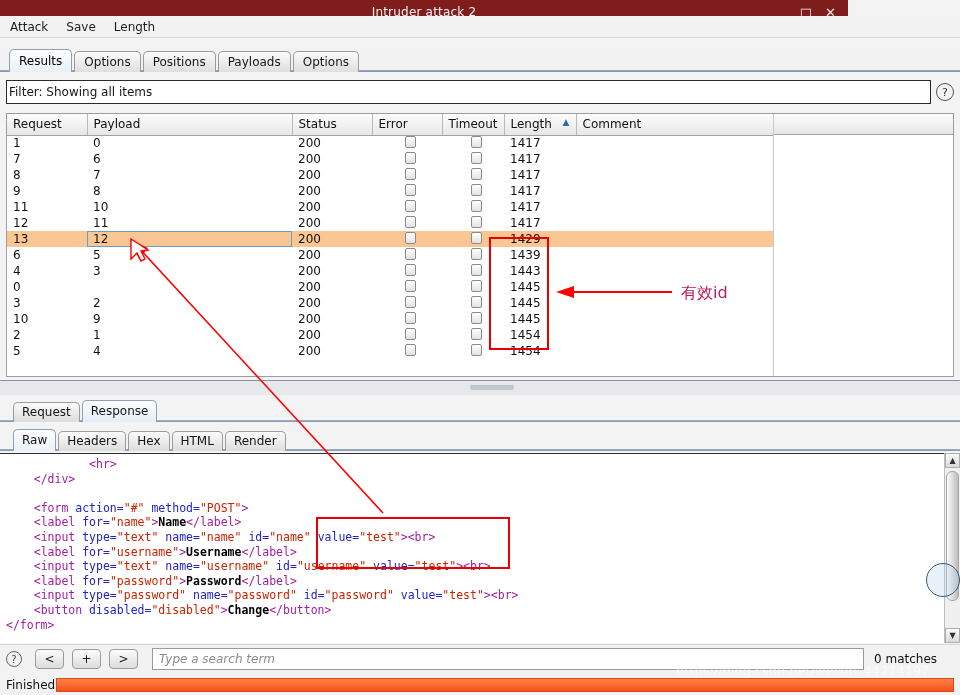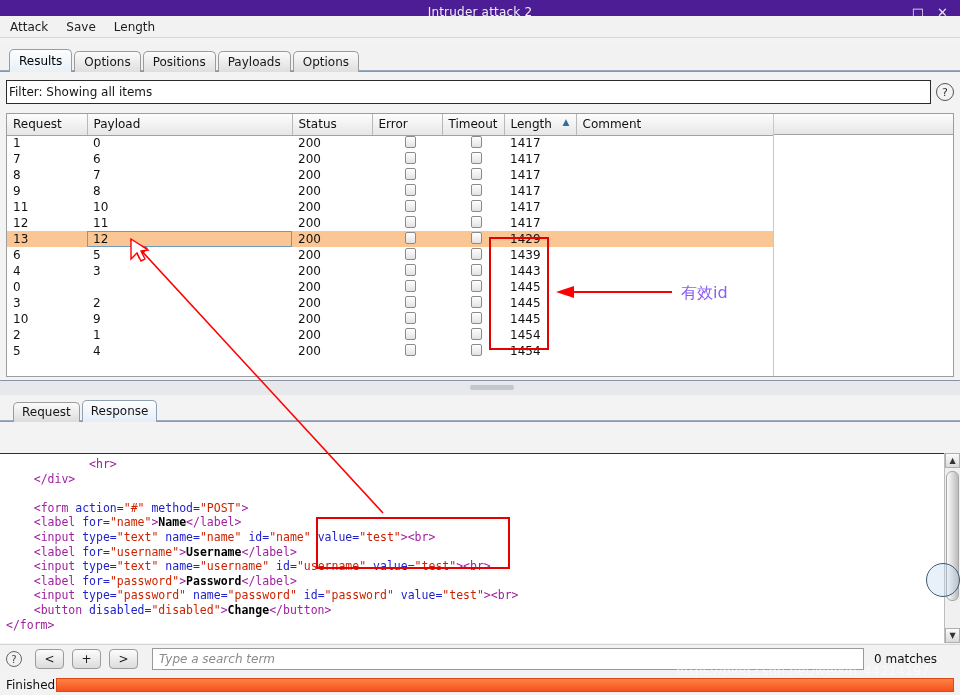--- a/index.html
+++ b/index.html
@@ -8,22 +8,22 @@
     width: 960px; height: 695px;
     overflow: hidden;
     font-family: "DejaVu Sans", "Liberation Sans", sans-serif;
     font-size: 12px;
     background: #ffffff;
   }
   #app { position: relative; width: 960px; height: 695px; background: #f3f3f3; }
 
   
   .titlebar {
-    position: absolute; left: 0; top: 0; width: 960px; height: 24px;
-    background: #4c1d95; color: #ffffff;
+    position: absolute; left: 0; top: 0; width: 848px; height: 24px;
+    background: #7f1d1d; color: #ffffff;
     display: flex; align-items: center; justify-content: center;
   }
   .titlebar .title { font-size: 12px; letter-spacing: .2px; color:#f0f0f2; }
   .winbtns {
     position: absolute; right: 4px; top: 0; height: 24px;
     display: flex; align-items: center; gap: 13px; padding-right: 8px;
   }
   .winbtns span { color: #e8e8ea; font-size: 13px; line-height: 1; cursor: default; }
   .wb-min { position: relative; top: 4px; }
 
@@ -259,21 +259,21 @@
     background: linear-gradient(#ff8243, #f4521c);
     border: 1px solid #d94a19;
   }
 
   
   .ann { position: absolute; pointer-events: none; }
   .redbox { border: 2px solid #e60000; }
   #box-len { left: 489px; top: 237px; width: 60px; height: 113px; }
   #box-code { left: 316px; top: 517px; width: 194px; height: 52px; }
   .annlabel {
-    position: absolute; color: #8b5cf6; font-size: 16px;
+    position: absolute; color: #be185d; font-size: 16px;
     font-family: "DejaVu Sans", "Liberation Sans", sans-serif;
   }
   #label-valid { left: 681px; top: 283px; }
   .watermark {
     position: absolute; left: 676px; top: 663px;
     font-size: 13px; color: rgba(255,255,255,0.55);
     font-family: "DejaVu Sans", "Liberation Sans", sans-serif;
   }
   svg.overlay { position: absolute; left: 0; top: 0; width: 960px; height: 695px; pointer-events: none; }
 </style>
@@ -463,20 +463,27 @@
   <div class="splitline"></div>
   <div class="splitter">
     <div class="grip"></div>
   </div>
 
   <div class="rrtabs">
     <div class="rtab">Request</div>
     <div class="rtab active">Response</div>
   </div>
 
+  <div class="subtabs">
+    <div class="stab active">Raw</div>
+    <div class="stab">Headers</div>
+    <div class="stab">Hex</div>
+    <div class="stab">HTML</div>
+    <div class="stab">Render</div>
+  </div>
 
   <div class="codepanel">
     <pre class="code" id="code-block"><span class="t-pln">            </span><span class="t-tag">&lt;hr&gt;</span>
 <span class="t-pln">    </span><span class="t-tag">&lt;/div&gt;</span>
 <span class="t-pln"></span>
 <span class="t-pln">    </span><span class="t-tag">&lt;form </span><span class="t-attr">action=</span><span class="t-val">"#"</span><span class="t-pln"> </span><span class="t-attr">method=</span><span class="t-val">"POST"</span><span class="t-tag">&gt;</span>
 <span class="t-pln">    </span><span class="t-tag">&lt;label </span><span class="t-attr">for=</span><span class="t-val">"name"</span><span class="t-tag">&gt;</span><span class="t-txt">Name</span><span class="t-tag">&lt;/label&gt;</span>
 <span class="t-pln">    </span><span class="t-tag">&lt;input </span><span class="t-attr">type=</span><span class="t-val">"text"</span><span class="t-pln"> </span><span class="t-attr">name=</span><span class="t-val">"name"</span><span class="t-pln"> </span><span class="t-attr">id=</span><span class="t-val">"name"</span><span class="t-pln"> </span><span class="t-attr">value=</span><span class="t-val">"test"</span><span class="t-tag">&gt;&lt;br&gt;</span>
 <span class="t-pln">    </span><span class="t-tag">&lt;label </span><span class="t-attr">for=</span><span class="t-val">"username"</span><span class="t-tag">&gt;</span><span class="t-txt">Username</span><span class="t-tag">&lt;/label&gt;</span>
 <span class="t-pln">    </span><span class="t-tag">&lt;input </span><span class="t-attr">type=</span><span class="t-val">"text"</span><span class="t-pln"> </span><span class="t-attr">name=</span><span class="t-val">"username"</span><span class="t-pln"> </span><span class="t-attr">id=</span><span class="t-val">"username"</span><span class="t-pln"> </span><span class="t-attr">value=</span><span class="t-val">"test"</span><span class="t-tag">&gt;&lt;br&gt;</span>

